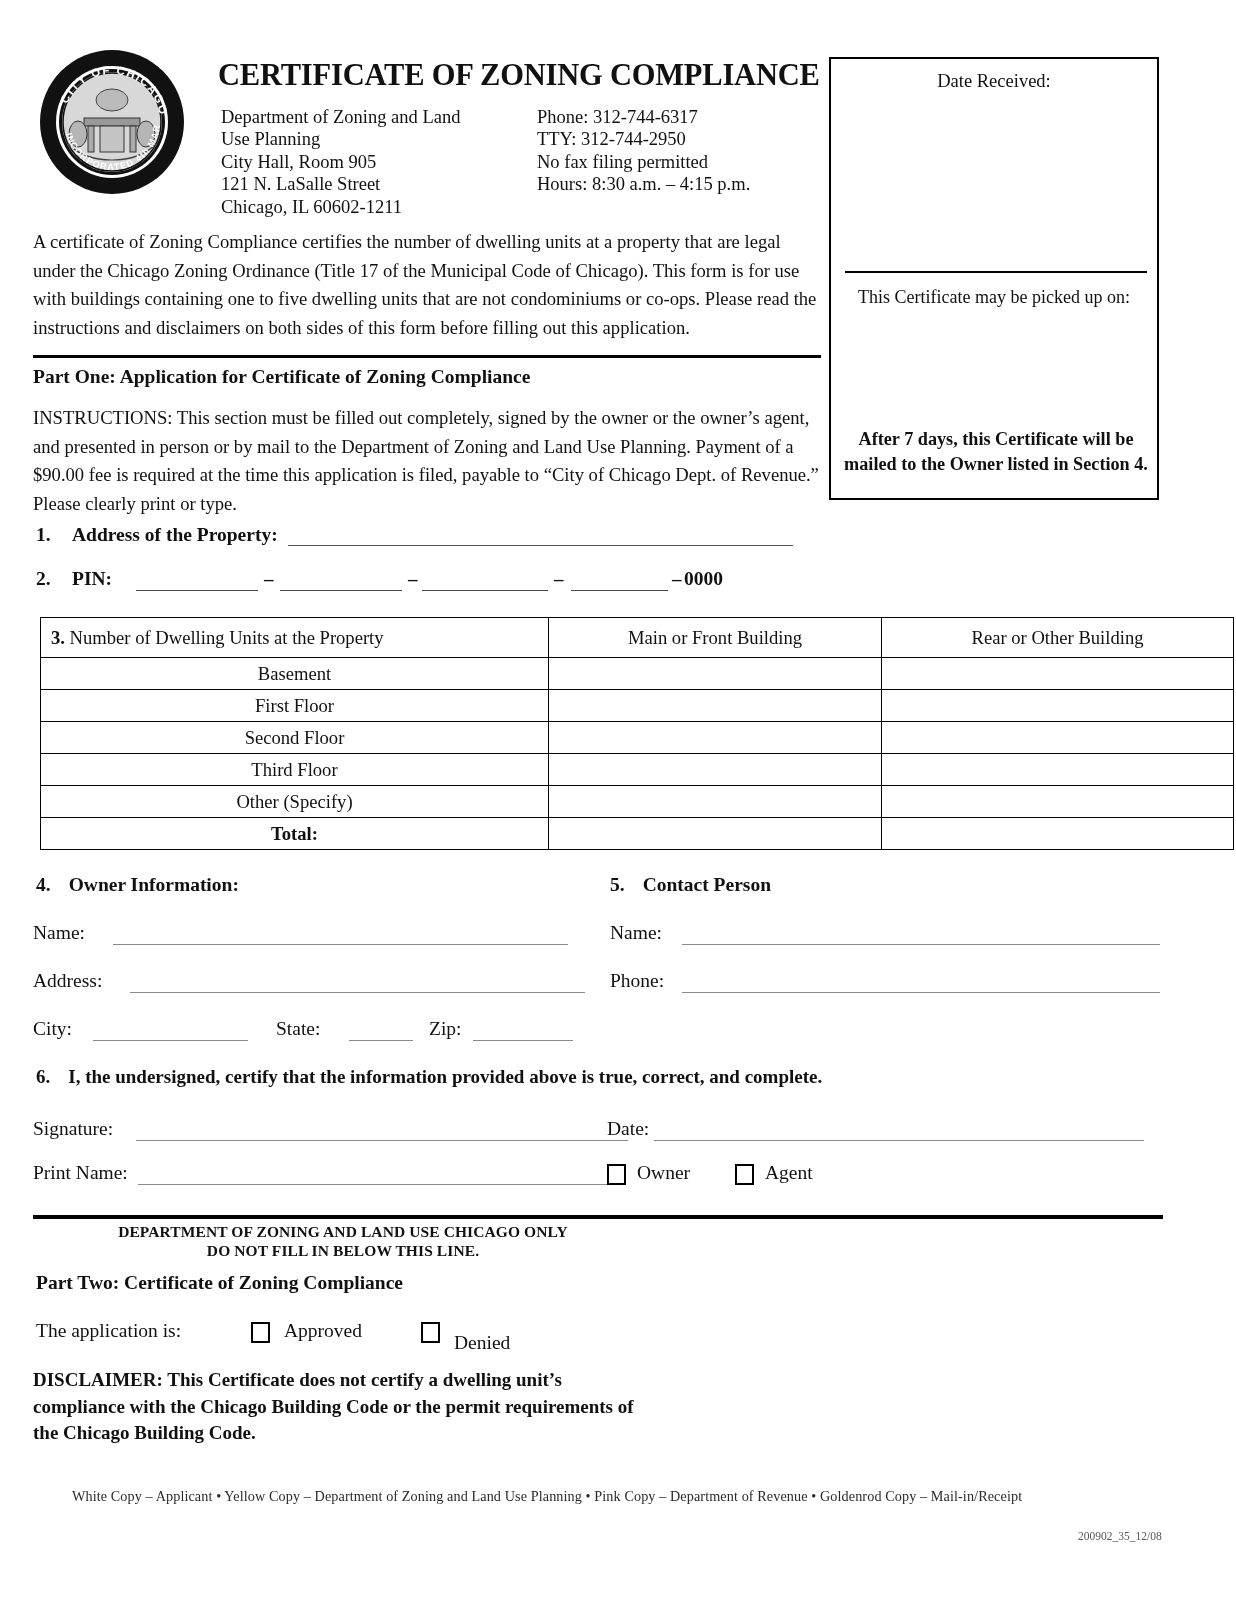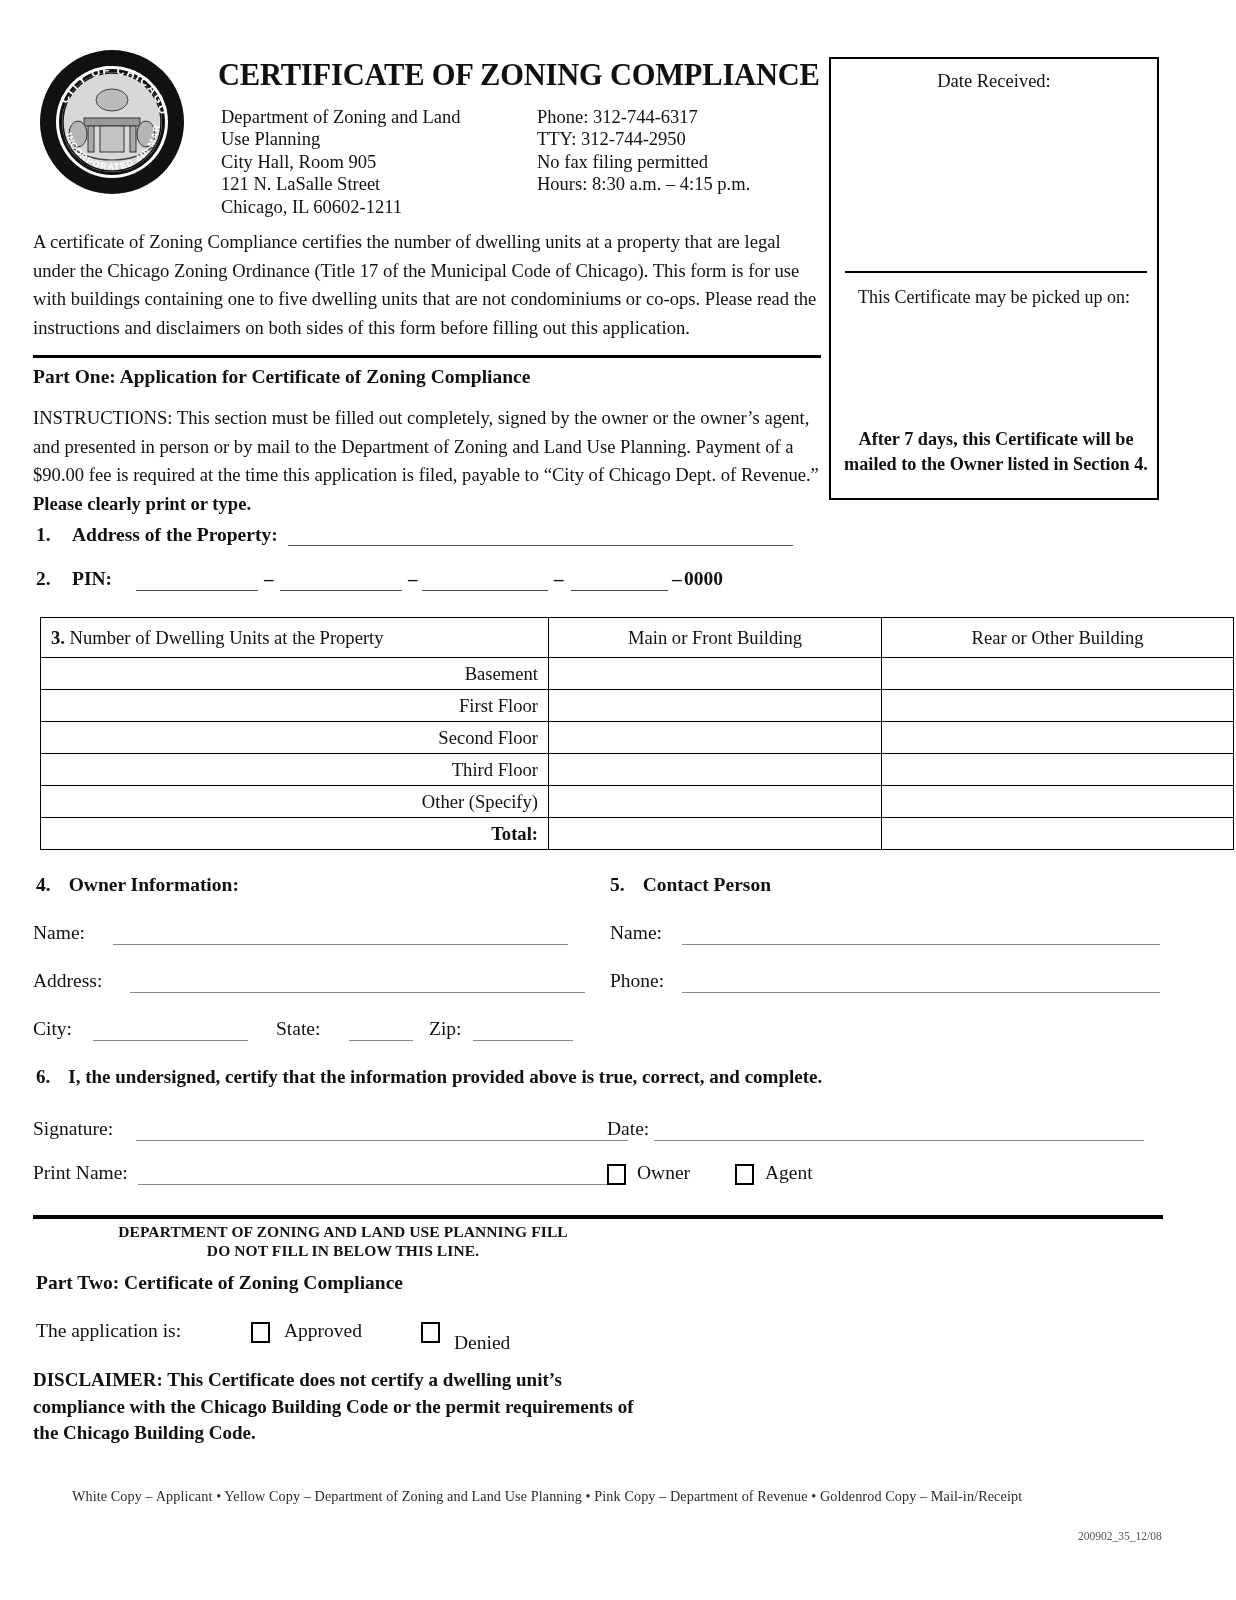--- a/index.html
+++ b/index.html
@@ -135,21 +135,21 @@
   }
 
   .instructions {
     position: absolute;
     left: 33px;
     top: 404px;
     width: 790px;
     font-size: 18.6px;
     line-height: 28.5px;
   }
-  .instructions b { font-weight: bold; margin-top: 28px; }
+  .instructions b { font-weight: normal; margin-top: 28px; }
 
   
   .field-row { position: absolute; font-size: 19.5px; }
 
   #f1 { left: 36px; top: 524px; }
   #f1 .n { position: absolute; left: 0; top: 0; font-weight: bold; }
   #f1 .t { position: absolute; left: 36px; top: 0; font-weight: bold; white-space: nowrap; }
   #f1 .line {
     position: absolute; left: 252px; top: 21px; width: 505px;
     border-bottom: 1.3px solid #555;
@@ -175,21 +175,21 @@
     width: 1130px;
     border-collapse: collapse;
     table-layout: fixed;
   }
   .units-table td {
     border: 1.5px solid #000;
     height: 31px;
     font-size: 18.6px;
     padding: 0 10px;
   }
-  .units-table .c-label { width: 487px; text-align: right; }
+  .units-table .c-label { width: 487px; text-align: center; }
   .units-table .c-main  { width: 312px; }
   .units-table .c-rear  { width: 331px; }
   .units-table tr.head td { height: 39px; text-align: center; }
   .units-table tr.head td.c-label { text-align: left; }
   .units-table .hnum { font-weight: bold; }
   .units-table .bold-lbl { font-weight: bold; }
 
   
   .sec-head { position: absolute; font-size: 19.5px; font-weight: bold; }
   #s4head { left: 36px; top: 874px; }
@@ -475,21 +475,21 @@
   <div class="inline-field" style="left:607px; top:1162px;">
     <span class="checkbox" style="position:absolute; left:0; top:2px;"></span>
     <span class="lab" style="left:30px;">Owner</span>
     <span class="checkbox" style="position:absolute; left:128px; top:2px;"></span>
     <span class="lab" style="left:158px;">Agent</span>
   </div>
 
   <div class="rule-heavy" id="rule2"></div>
 
   <div class="dept-only">
-    <div>DEPARTMENT OF ZONING AND LAND USE PLANNING FILL</div>
+    <div>DEPARTMENT OF ZONING AND LAND USE CHICAGO ONLY</div>
     <div>DO NOT FILL IN BELOW THIS LINE.</div>
   </div>
 
   <div class="part-two-head">Part Two: Certificate of Zoning Compliance</div>
 
   <div class="app-is">
     <span>The application is:</span>
     <span class="checkbox cb1"></span>
     <span class="l1">Approved</span>
     <span class="checkbox cb2"></span>

